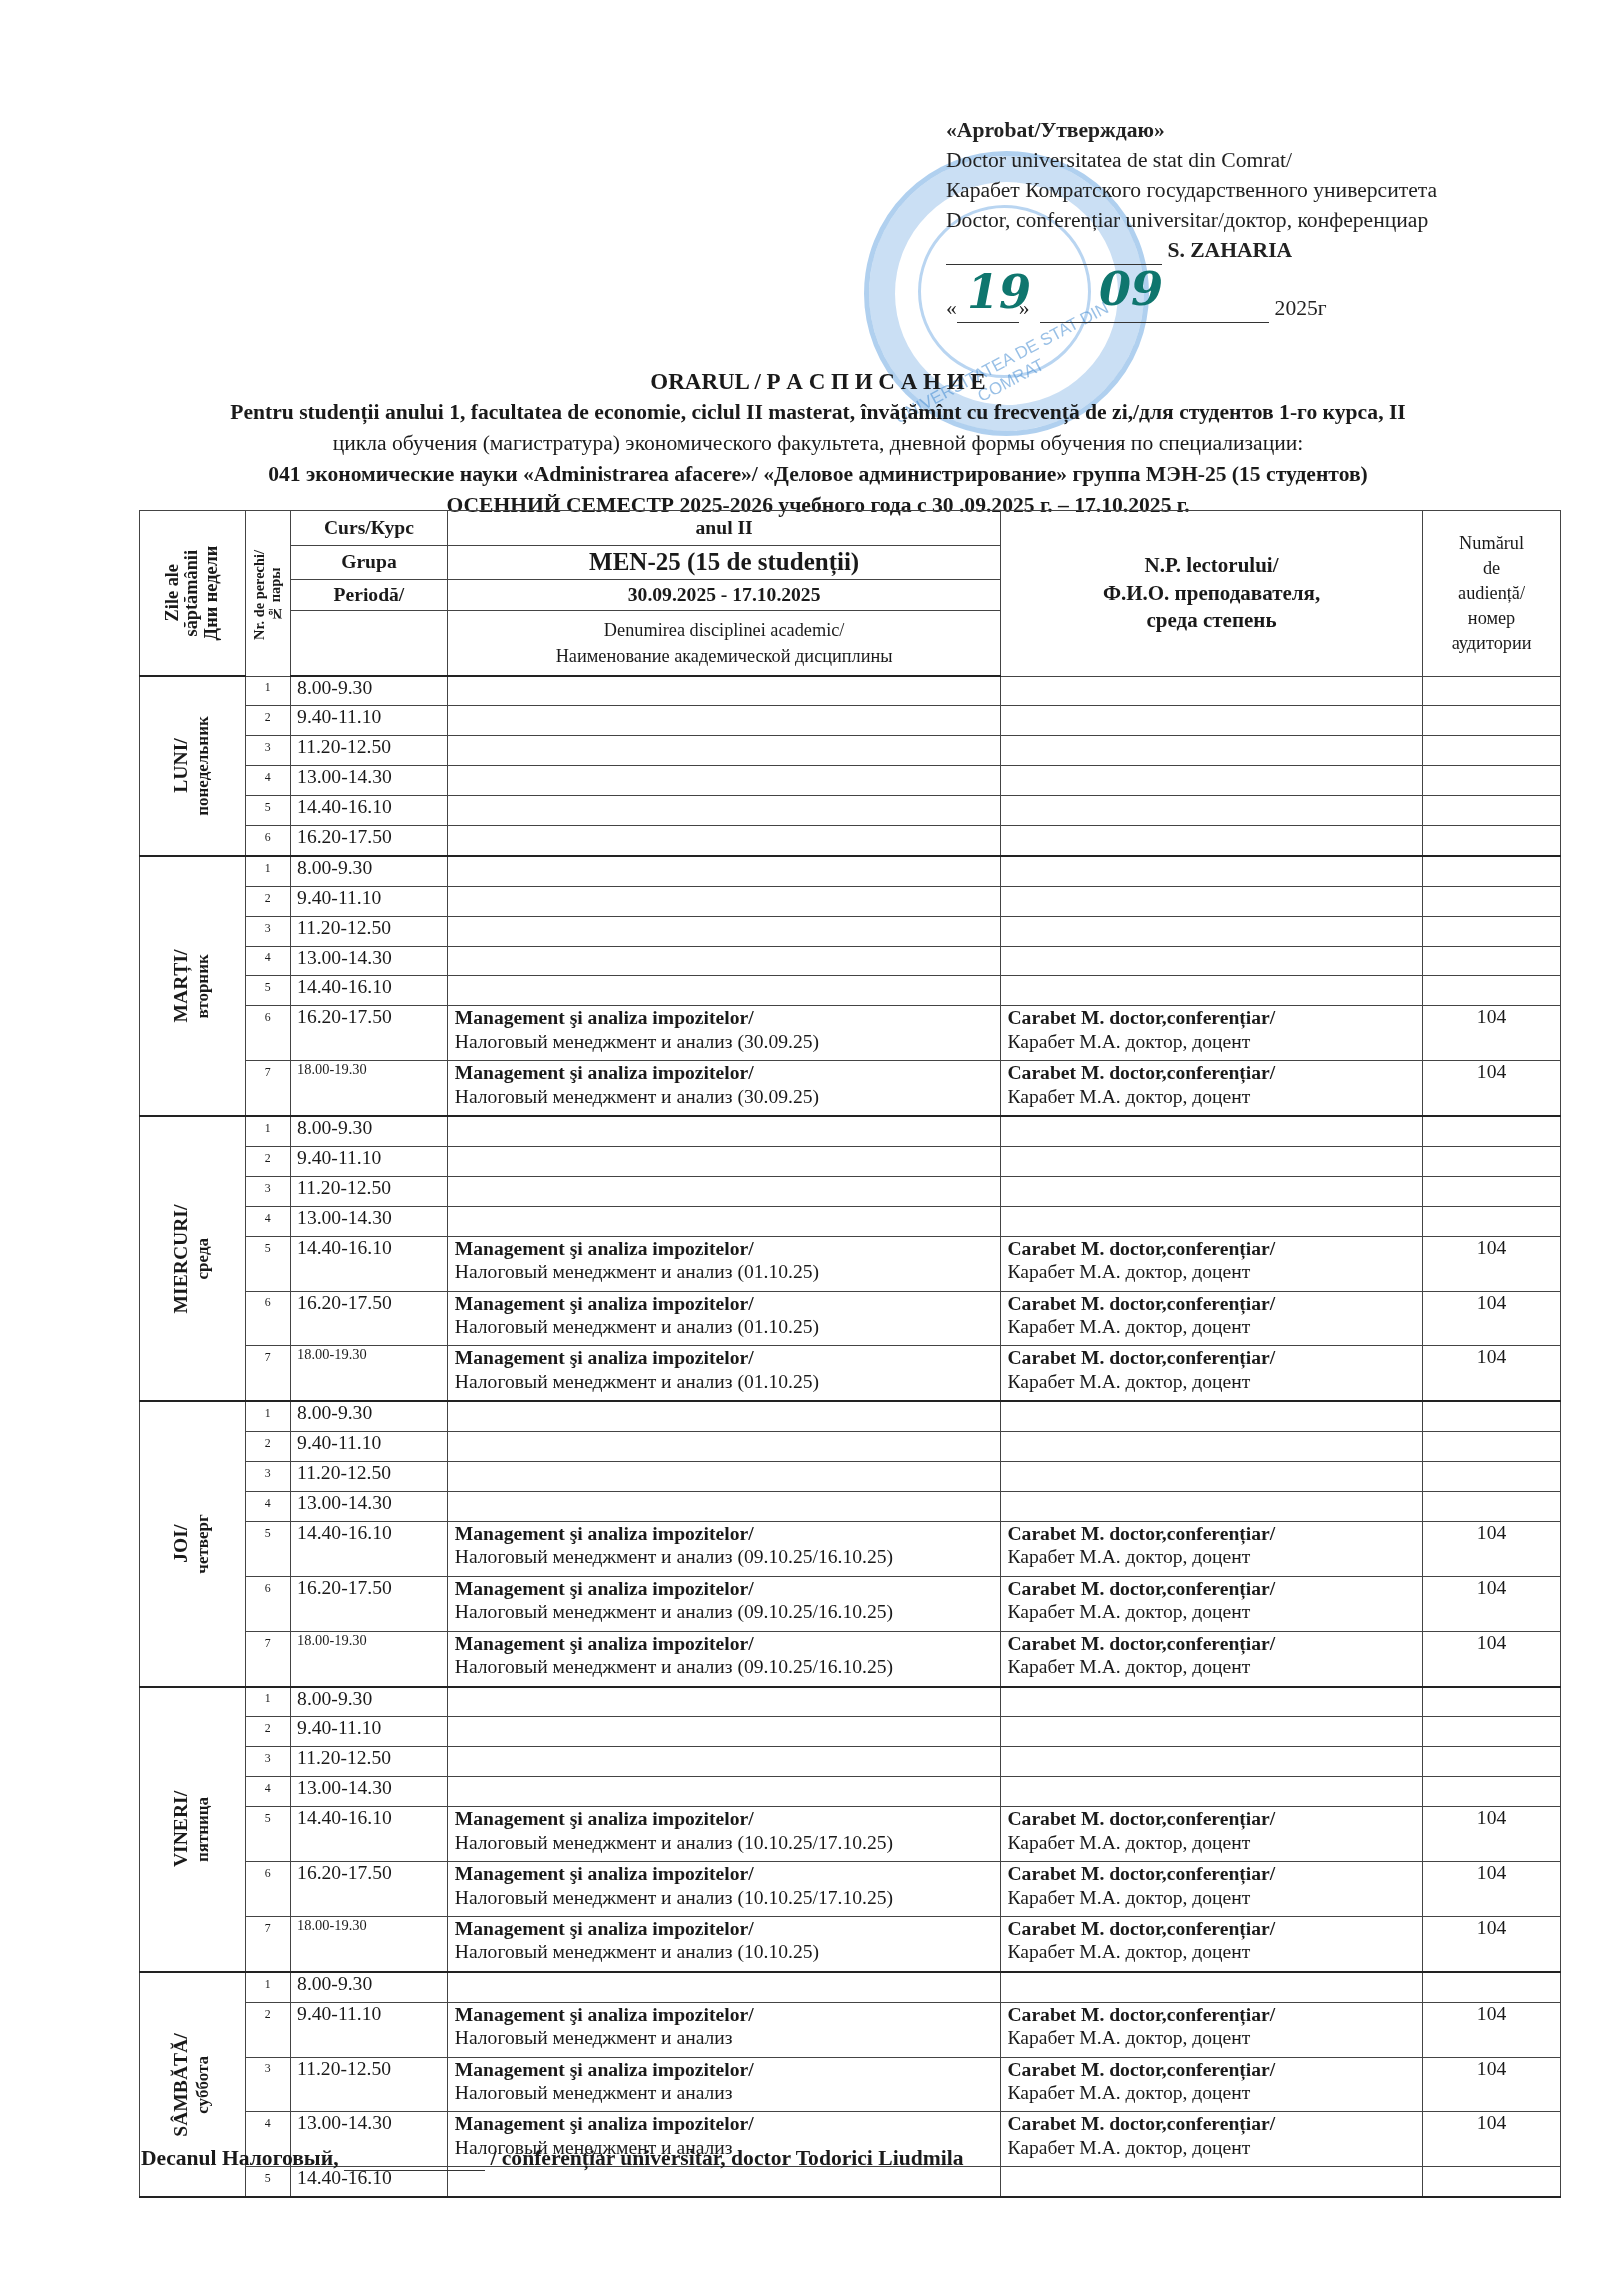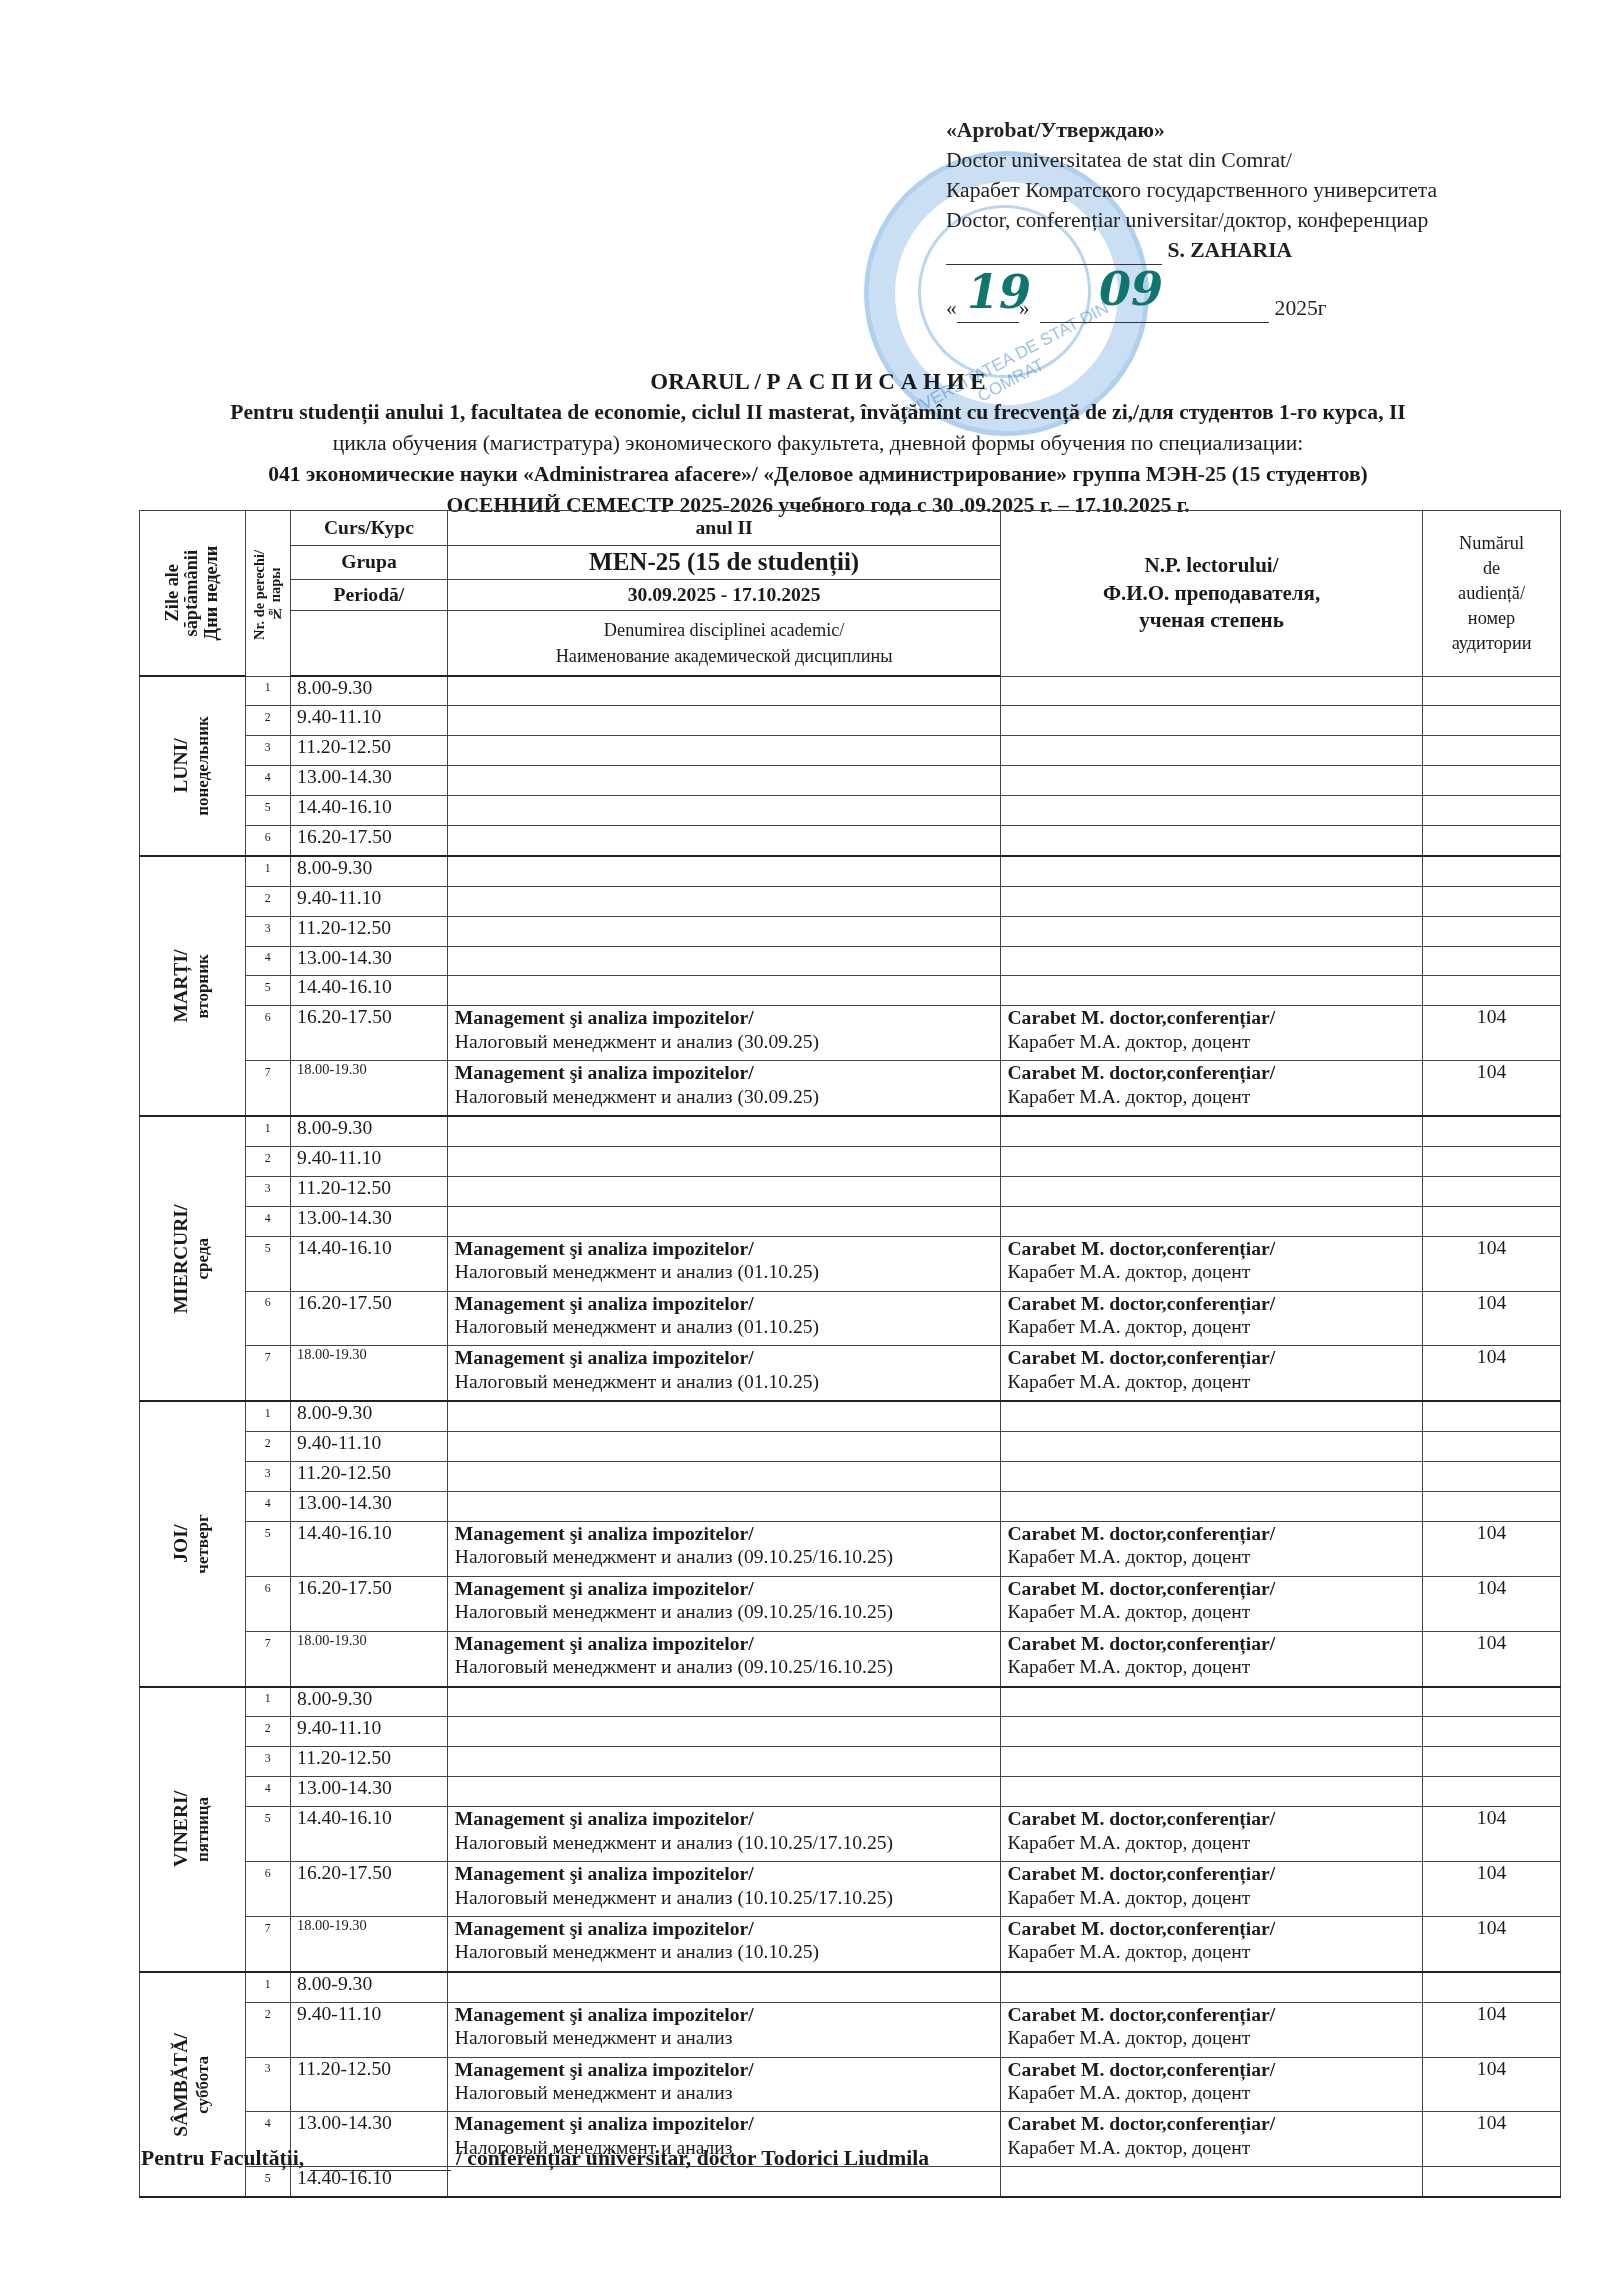--- a/index.html
+++ b/index.html
@@ -126,21 +126,21 @@
         <div class="vert" style="font-size:14.4px;line-height:15.7px;margin:auto;">
           <span>Nr. de perechi/</span><br>
           <span>№ пары</span>
         </div>
       </th>
       <th class="hcell time" style="font-weight:bold;height:31px;">Curs/Курс</th>
       <th class="hcell disc" style="font-weight:bold;">anul II</th>
       <th rowspan="4" class="hcell lect" style="font-weight:bold;font-size:21px;line-height:27.5px;text-align:center;">
         <span>N.P. lectorului/</span><br>
         <span>Ф.И.О. преподавателя,</span><br>
-        <span>ученая степень</span>
+        <span>среда степень</span>
       </th>
       <th rowspan="4" class="hcell room" style="font-size:18.3px;line-height:25px;">
         <span>Numărul</span><br>
         <span>de</span><br>
         <span>audiență/</span><br>
         <span>номер</span><br>
         <span>аудитории</span>
       </th>
     </tr>
     <tr>
@@ -538,17 +538,17 @@
         <td class="num">5</td>
         <td class="time">14.40-16.10</td>
         <td class="disc"></td>
         <td class="lect"></td>
         <td class="room"></td>
       </tr>
     </tbody>
 </table>
 
 <div class="footer">
-  <span>Pentru Facultății,</span>
+  <span>Decanul Налоговый,</span>
   <span class="sig-line"></span>
   <span>/ conferențiar universitar, doctor  Todorici Liudmila</span>
 </div>
 
 
 </body></html>

